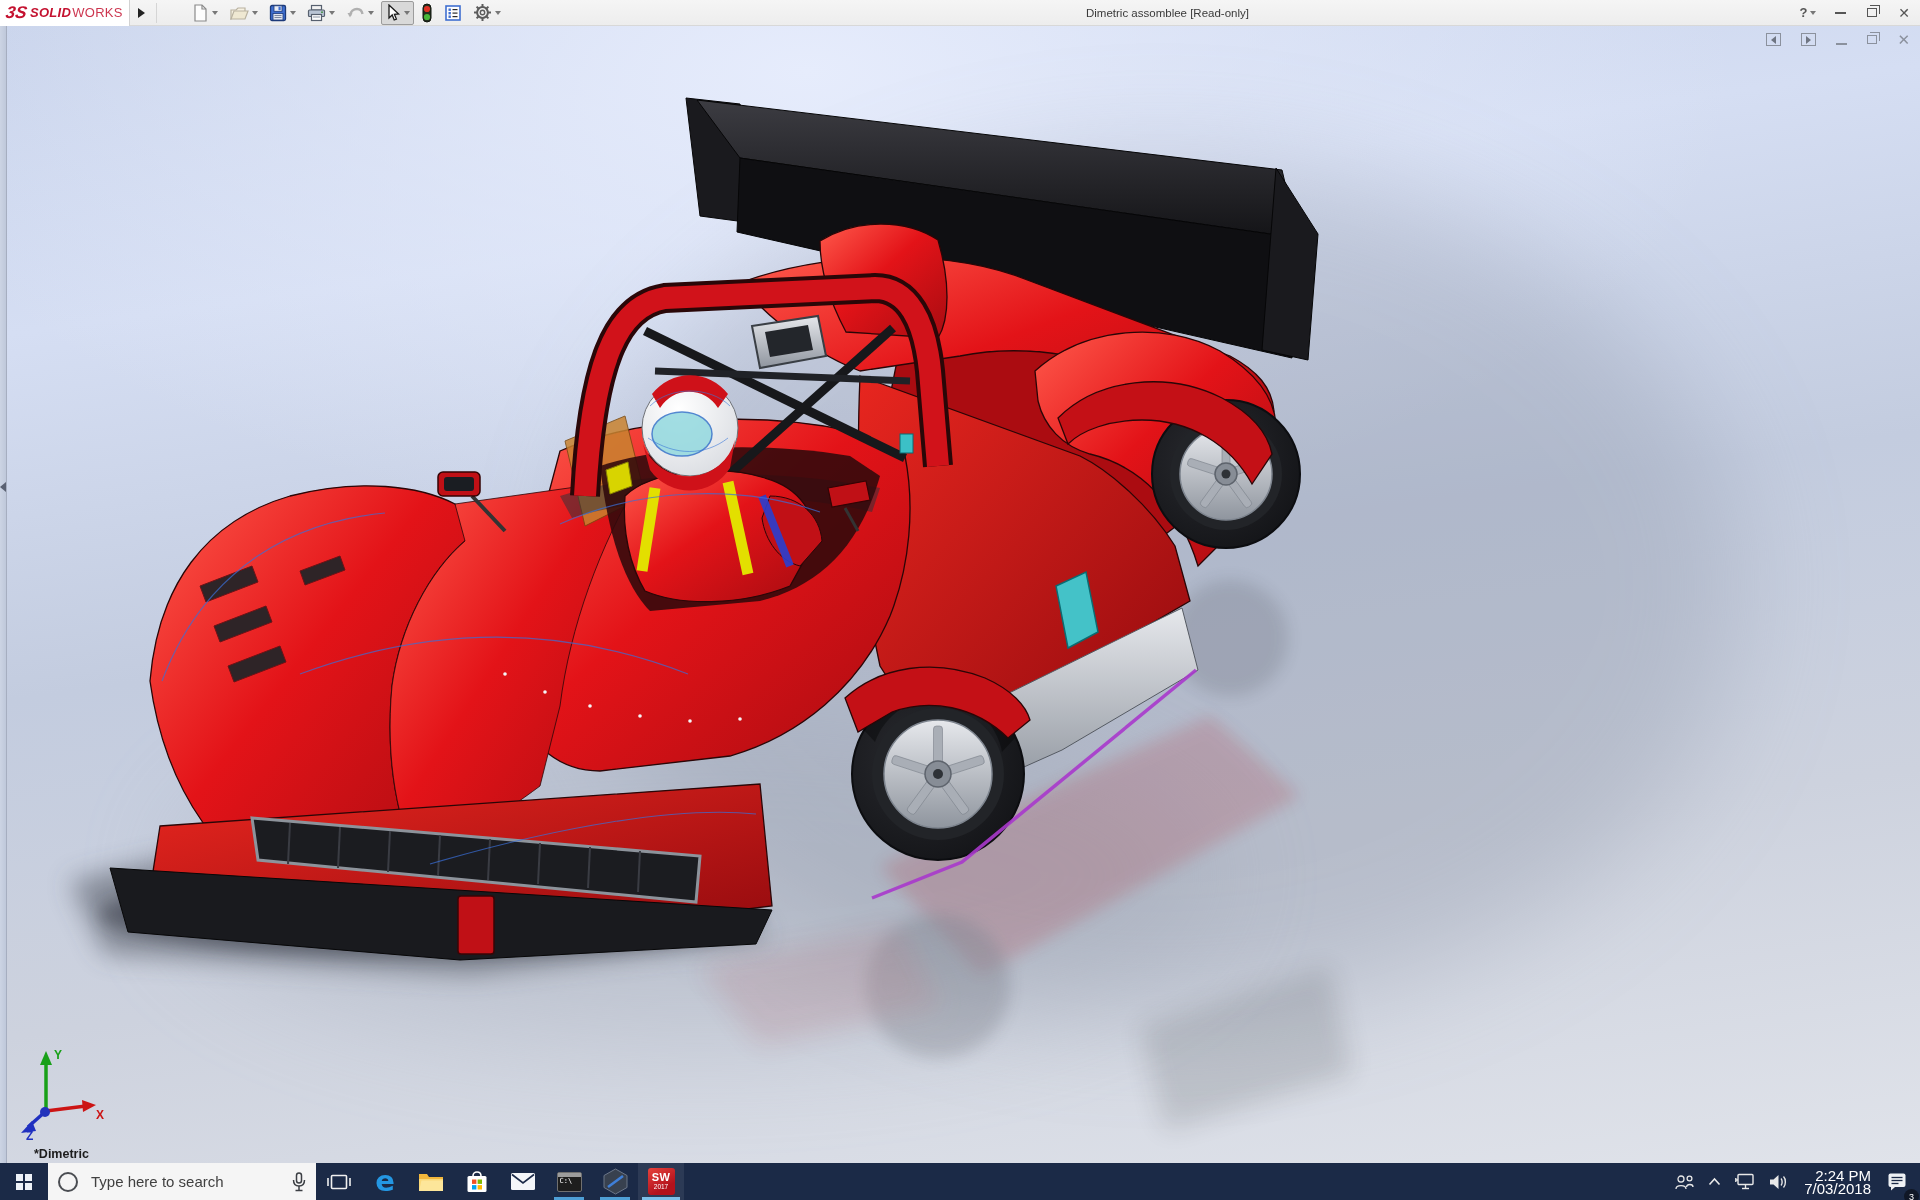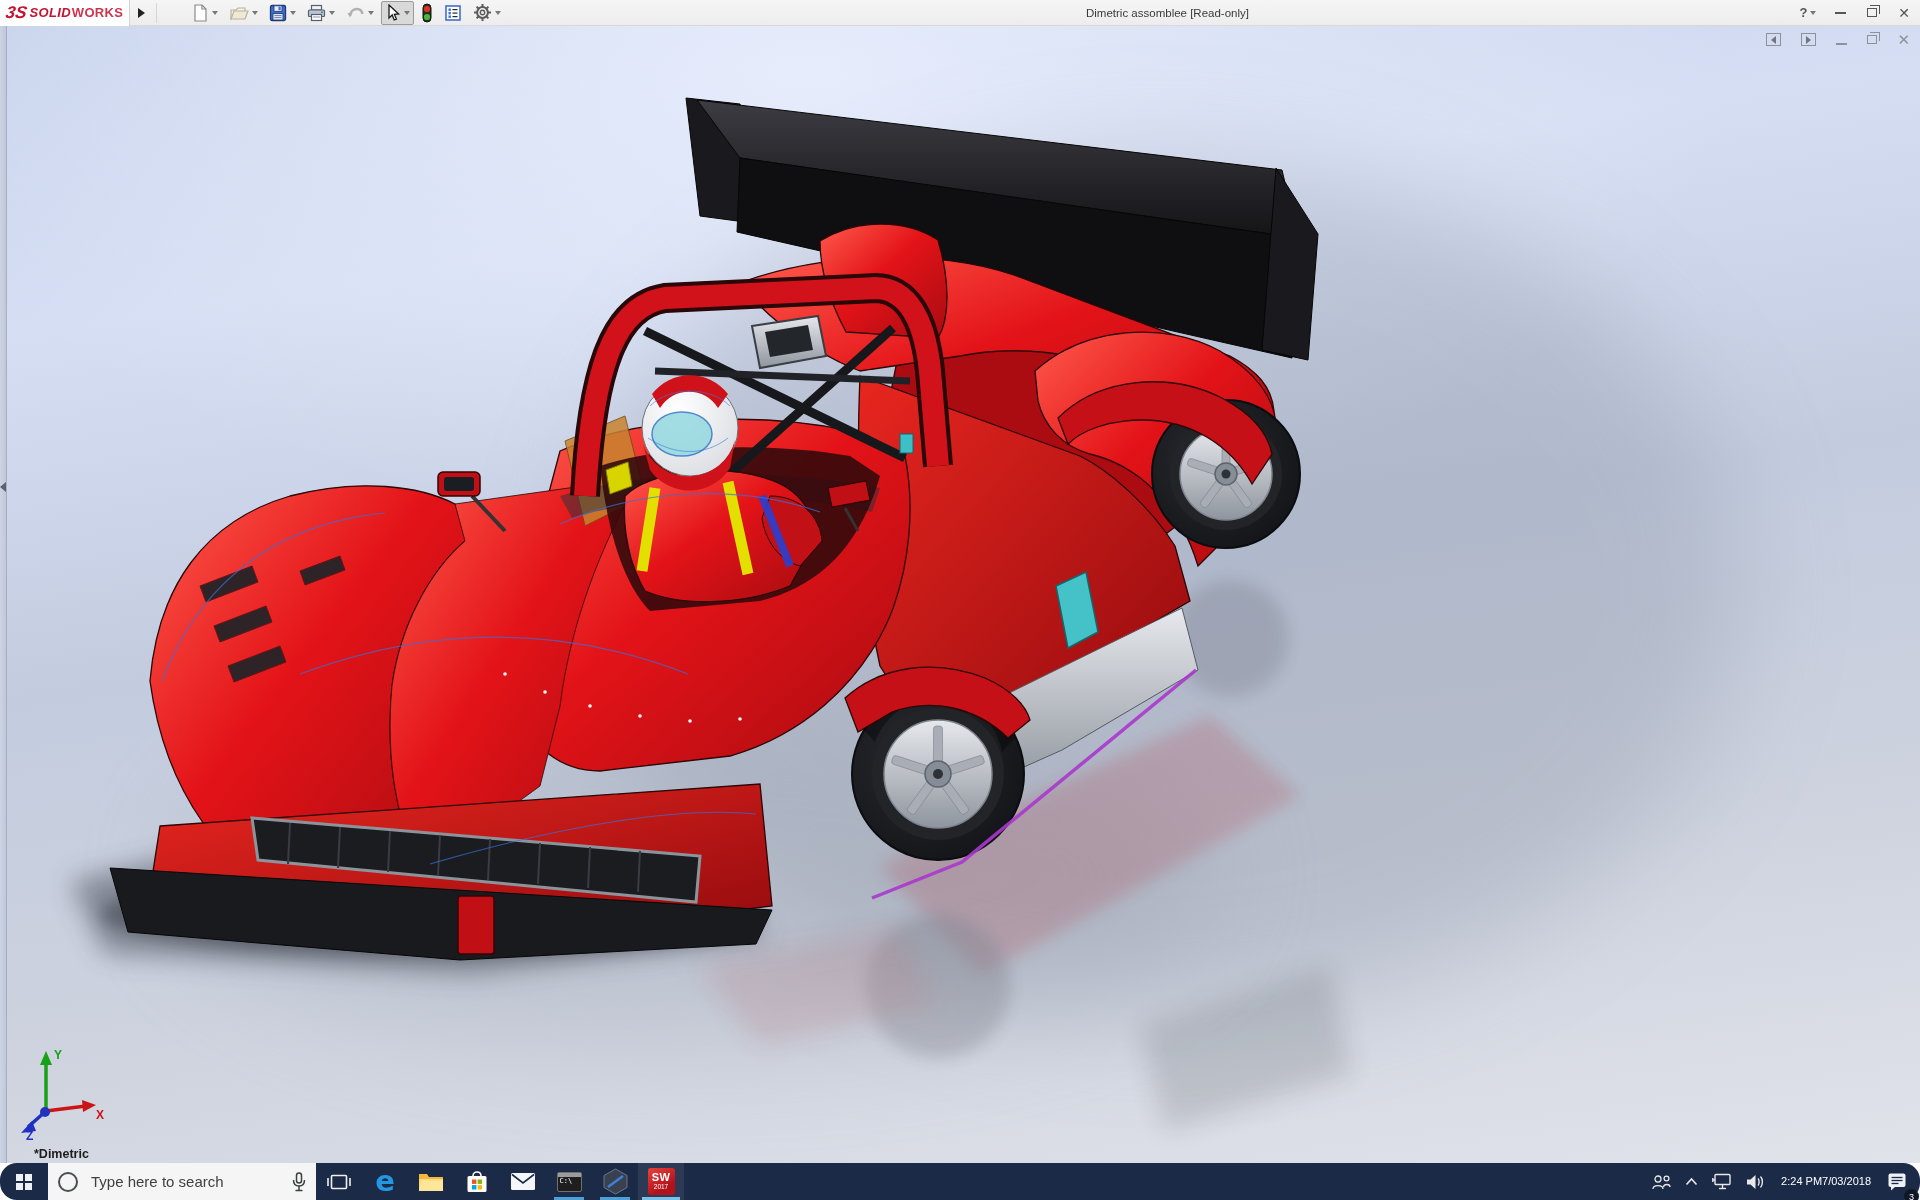--- a/index.html
+++ b/index.html
@@ -8,21 +8,21 @@
 
   
   .titlebar { position:absolute; top:0; left:0; width:1920px; height:26px;
     background:linear-gradient(#f5f5f5,#ededed); border-bottom:1px solid #d8d8d8;
     display:flex; align-items:center; z-index:20; }
   .brandbox { width:130px; height:26px; background:#fff; border-right:1px solid #d2d2d2;
     display:flex; align-items:center; justify-content:center; gap:3px; }
   .brand-mark { color:#c41230; font-weight:bold; font-style:italic; font-size:17px;
     transform:skewX(-10deg); line-height:1; }
   .brand-solid { color:#c41230; font-weight:bold; font-size:13px; letter-spacing:.3px;font-style:italic; }
-  .brand-works { color:#c41230; font-weight:bold; font-size:13px; letter-spacing:.3px; opacity:.85; margin-left:-2px; }
+  .brand-works { color:#c41230; font-weight:normal; font-size:13px; letter-spacing:.3px; opacity:.85; margin-left:-2px; }
   .flyout-arrow { width:18px; height:20px; margin-left:2px; display:flex; align-items:center; justify-content:center; cursor:pointer; }
   .flyout-arrow span { width:0; height:0; border-left:7px solid #222; border-top:5px solid transparent; border-bottom:5px solid transparent; }
   .tb-sep { width:1px; height:20px; background:#d5d5d5; margin:0 6px; }
   .tools { display:flex; align-items:center; margin-left:24px; gap:3px; }
   .tool { height:24px; display:flex; align-items:center; padding:2px 3px; border:1px solid transparent; border-radius:2px; }
   .tool.pressed { background:#d9d9d9; border:1px solid #9c9c9c; }
   .tool svg { display:block; }
   .caret { width:0; height:0; border-left:3.5px solid transparent; border-right:3.5px solid transparent;
     border-top:4px solid #777; margin-left:3px; }
   .title-text { position:absolute; left:1086px; top:0; height:26px; line-height:26px;
@@ -55,21 +55,21 @@
   .doc-min { width:11px; height:2px; background:#8b919d; margin-top:8px; }
   .doc-restore { width:10px; height:9px; border:1.5px solid #8b919d; position:relative; }
   .doc-restore::before { content:""; position:absolute; left:2px; top:-4px; width:9px; height:8px;
     border:1.5px solid #8b919d; border-bottom:none; border-left:none; }
   .doc-close { font-size:15px; color:#8b919d; line-height:1; }
   .orientation-label { position:absolute; left:34px; bottom:2px; font-size:12.5px; font-weight:bold; color:#1d1d1d; }
   .triad { position:absolute; left:12px; bottom:22px; }
 
   
   .taskbar { position:absolute; bottom:0; left:0; width:1920px; height:37px; background:#1b2a47;
-    display:flex; align-items:stretch; z-index:30;border-radius:17px; }
+    display:flex; align-items:stretch; z-index:30; }
   .start-btn { width:48px; display:flex; align-items:center; justify-content:center; cursor:pointer; }
   .win-logo { width:16px; height:16px; display:grid; grid-template-columns:7px 7px; grid-template-rows:7px 7px; gap:2px; }
   .win-logo i { background:#eef2f8; }
   .searchbox { width:268px; background:#f5f5f5; display:flex; align-items:center; padding:0 10px; cursor:text; }
   .cortana-ring { width:20px; height:20px; border:2.5px solid #4a4d52; border-radius:50%; flex:none; }
   .search-text { font-size:15px; color:#414141; margin-left:13px; flex:1; white-space:nowrap; }
   .mic { flex:none; }
   .tb-apps { display:flex; align-items:stretch; }
   .tb-app { width:46px; position:relative; display:flex; align-items:center; justify-content:center; cursor:pointer; }
   .tb-app.active { background:rgba(255,255,255,.08); }
@@ -78,22 +78,22 @@
   .edge-e { font-size:29px; font-weight:bold; color:#2497e3; line-height:1; font-family:"DejaVu Sans",sans-serif; }
   .cmd-ico { width:25px; height:20px; background:#1e1e1e; border:1px solid #707070; border-radius:2px; position:relative; }
   .cmd-ico .bar { position:absolute; top:0; left:0; right:0; height:4px; background:#9c9c9c; }
   .cmd-ico .cmdtxt { position:absolute; top:5px; left:2px; font-family:"DejaVu Sans Mono",monospace; font-size:7px; color:#fff; line-height:1; }
   .sw-ico { width:27px; height:27px; background:linear-gradient(150deg,#e8423c,#b3121c 70%); border-radius:3px;
     display:flex; flex-direction:column; align-items:center; justify-content:center; }
   .sw-top { color:#fff; font-weight:bold; font-size:11px; letter-spacing:.5px; line-height:1; }
   .sw-year { color:#fff; font-size:6.5px; line-height:1; margin-top:1px; }
   .tray { margin-left:auto; display:flex; align-items:center; padding-right:6px; }
   .tray-item { display:flex; align-items:center; justify-content:center; height:100%; padding:0 7px; cursor:pointer; }
-  .clock { display:flex; flex-direction:row; align-items:flex-end; justify-content:center;
-    color:#fff; font-size:11px; line-height:13px; padding:0 9px; cursor:default; }
+  .clock { display:flex; flex-direction:column; align-items:flex-end; justify-content:center;
+    color:#fff; font-size:15px; line-height:13px; padding:0 9px; cursor:default; }
   .badge { position:absolute; right:-5px; bottom:-4px; width:15px; height:15px; border-radius:50%;
     background:#101726; color:#fff; font-size:9px; display:flex; align-items:center; justify-content:center; }
 </style>
 </head>
 <body>
 
 <div class="titlebar">
   <div class="brandbox">
     <span class="brand-mark">3S</span>
     <span class="brand-solid">SOLID</span>

